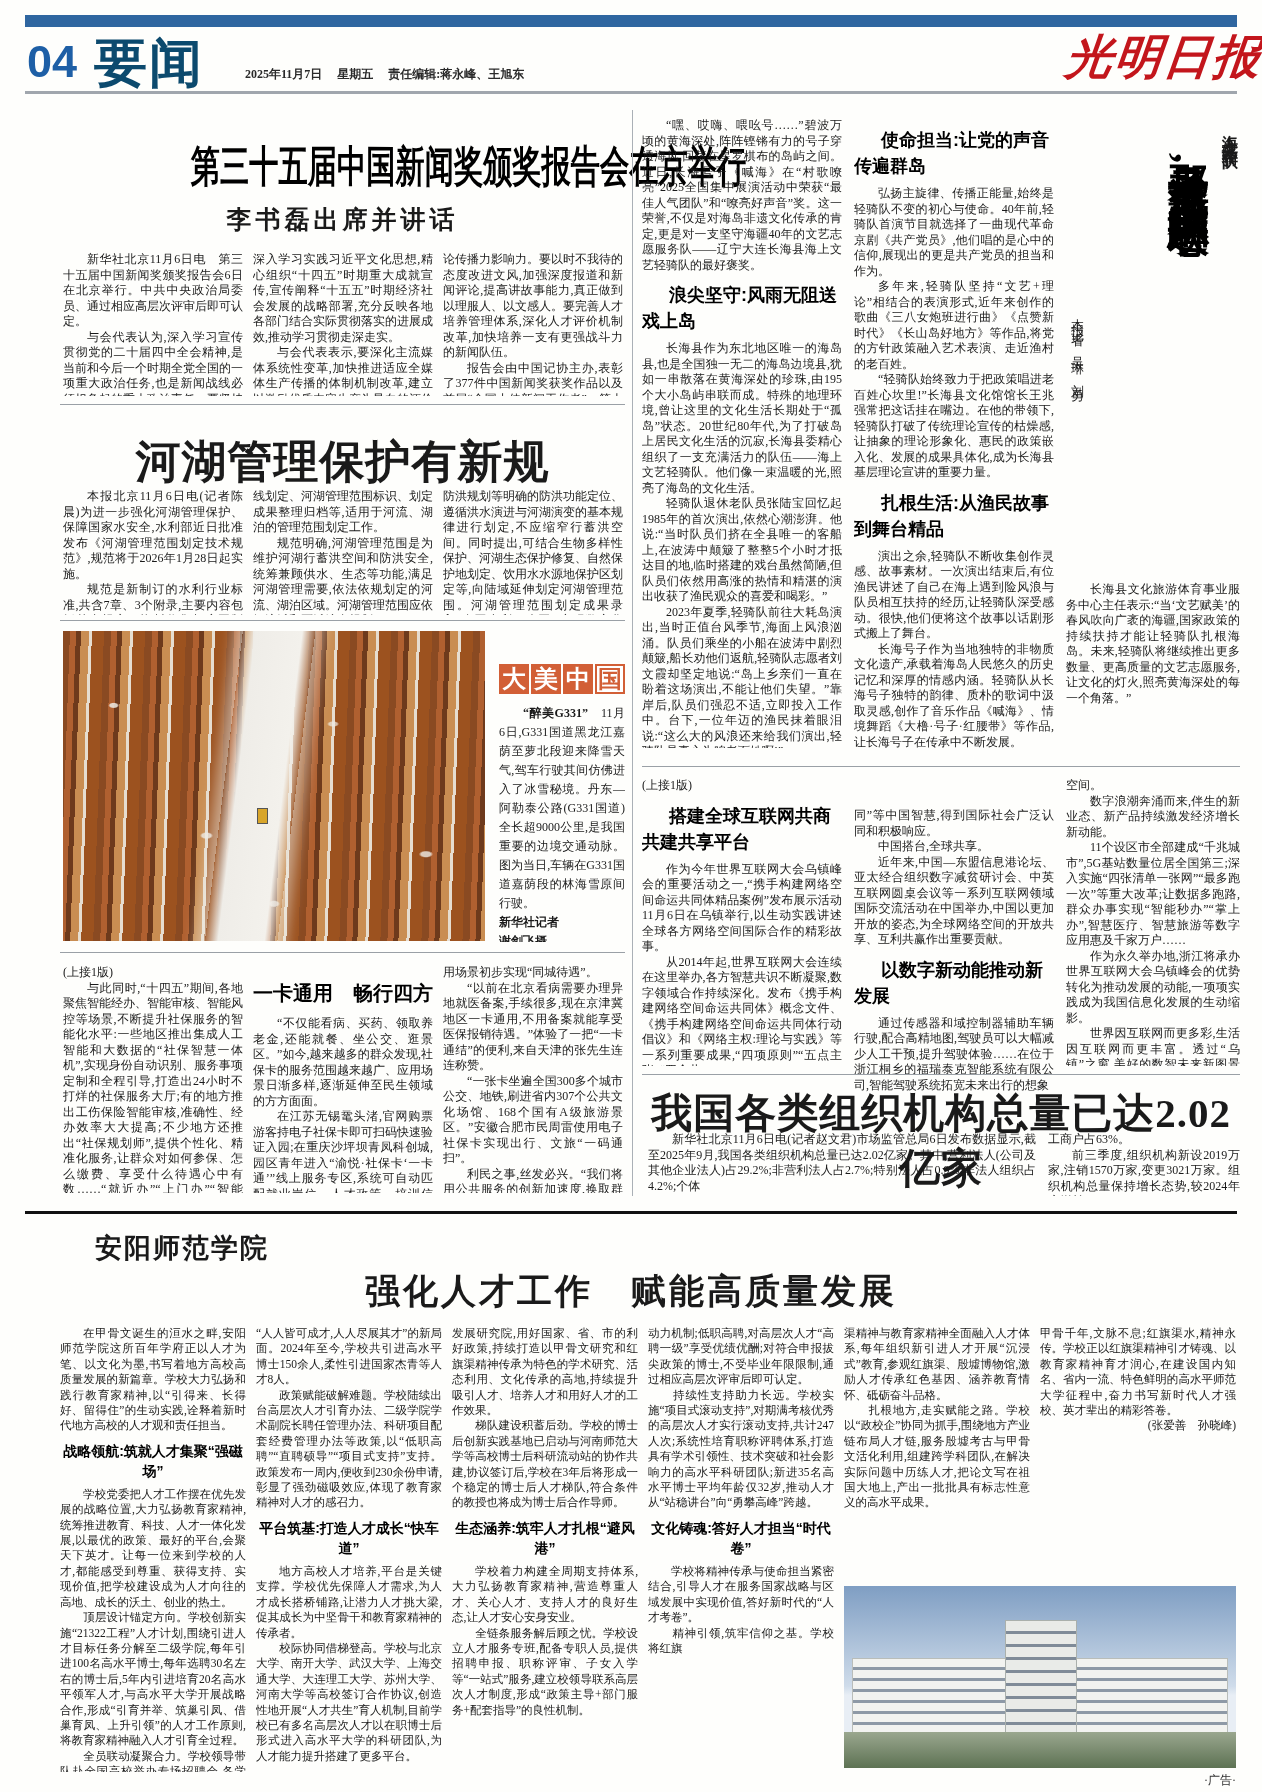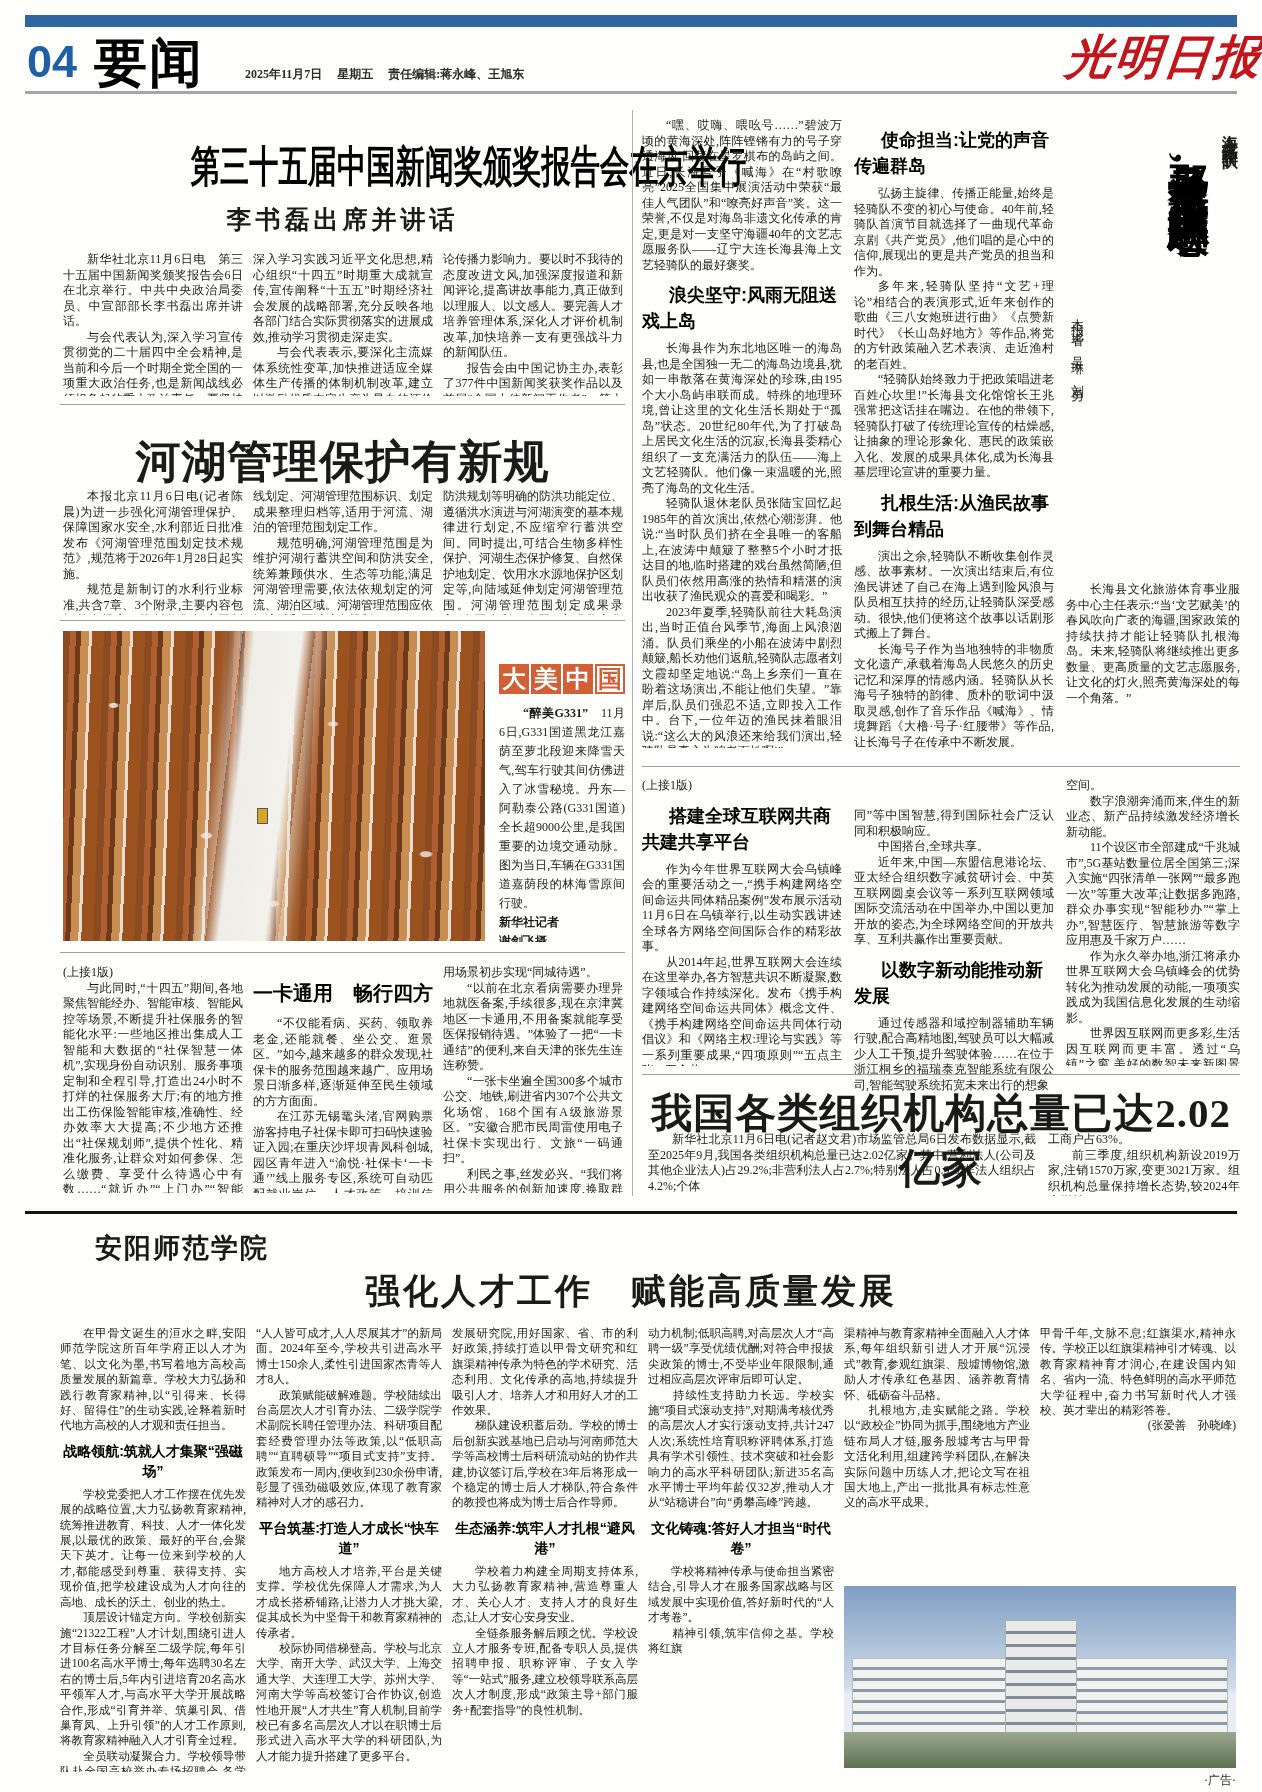--- a/index.html
+++ b/index.html
@@ -53,35 +53,35 @@
       background-image:repeating-linear-gradient(#f2f3f0 0 8px,#8d99a6 8px 11px);}
   .campus .tower{position:absolute;bottom:34px;left:41%;width:18%;height:112px;background:#e9ebe8;
       border:1px solid #aab0ac;background-image:repeating-linear-gradient(#e9ebe8 0 10px,#7f8b98 10px 13px);}
   .campus .ground{position:absolute;bottom:0;width:100%;height:36px;background:linear-gradient(#9aa78f,#5d7253);}
 </style>
 </head>
 <body>
 
 <div class="abs" style="left:25px;top:15px;width:1212px;height:12px;background:#2f66a0;"></div>
 <div class="abs sans" style="left:27px;top:36px;font-size:45px;font-weight:bold;color:#1e5fa6;">04</div>
-<div class="abs sans" style="left:94px;top:28px;font-size:53px;font-weight:900;color:#000000;letter-spacing:2px;">要闻</div>
+<div class="abs sans" style="left:94px;top:28px;font-size:53px;font-weight:900;color:#0c4a6e;letter-spacing:2px;">要闻</div>
 <div class="abs" style="left:245px;top:66px;font-size:12px;font-weight:bold;color:#2a2a2a;">
   <span>2025年11月7日</span>　
   <span>星期五</span>　
   <span>责任编辑:蒋永峰、王旭东</span>
 </div>
 <div class="abs" style="left:1066px;top:26px;font-size:47px;font-weight:900;font-style:italic;color:#c3161c;letter-spacing:2px;transform:skewX(-6deg);">光明日报</div>
 <div class="abs" style="left:25px;top:91px;width:1212px;height:3px;background:#a0a6ad;"></div>
 
 <div class="headline-xl sans" style="left:60px;top:138px;width:565px;font-size:43px;text-align:center;">
   <span class="squeeze">第三十五届中国新闻奖颁奖报告会在京举行</span>
 </div>
 <div class="abs" style="left:60px;top:203px;width:565px;text-align:center;font-size:25px;font-weight:bold;letter-spacing:4px;">李书磊出席并讲话</div>
 <div class="news-col" style="left:63px;top:252px;width:180px;height:144px;">
-    <p>新华社北京11月6日电　第三十五届中国新闻奖颁奖报告会6日在北京举行。中共中央政治局委员、中宣部部长李书磊出席并讲话。</p>
+    <p>新华社北京11月6日电　第三十五届中国新闻奖颁奖报告会6日在北京举行。中共中央政治局委员、通过相应高层次评审后即可认定。</p>
     <p>与会代表认为,深入学习宣传贯彻党的二十届四中全会精神,是当前和今后一个时期全党全国的一项重大政治任务,也是新闻战线必须担负起的重大政治责任。要坚持以习近平新时代中国特色社会主义思想为指导,</p>
   </div>
 <div class="news-col" style="left:253px;top:252px;width:180px;height:144px;">
     <p class="b-noind">深入学习实践习近平文化思想,精心组织“十四五”时期重大成就宣传,宣传阐释“十五五”时期经济社会发展的战略部署,充分反映各地各部门结合实际贯彻落实的进展成效,推动学习贯彻走深走实。</p>
     <p>与会代表表示,要深化主流媒体系统性变革,加快推进适应全媒体生产传播的体制机制改革,建立以激励优质内容生产为导向的评价体系,提高主流舆</p>
   </div>
 <div class="news-col" style="left:443px;top:252px;width:180px;height:144px;">
     <p class="b-noind">论传播力影响力。要以时不我待的态度改进文风,加强深度报道和新闻评论,提高讲故事能力,真正做到以理服人、以文感人。要完善人才培养管理体系,深化人才评价机制改革,加快培养一支有更强战斗力的新闻队伍。</p>
     <p>报告会由中国记协主办,表彰了377件中国新闻奖获奖作品以及首届“全国十佳新闻工作者”、第十二届“好记者讲好故事”活动十佳选手。</p>
   </div>

